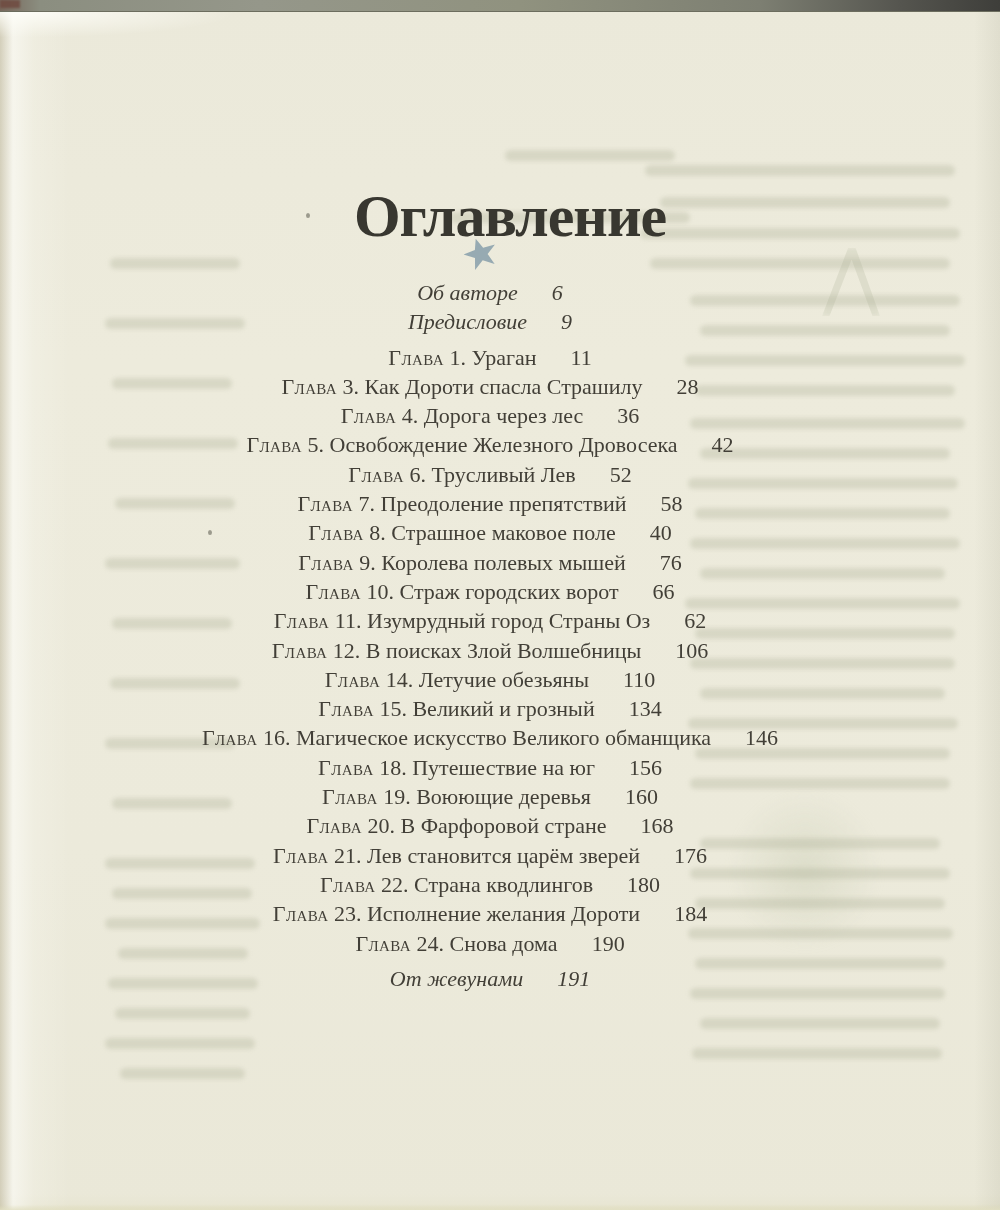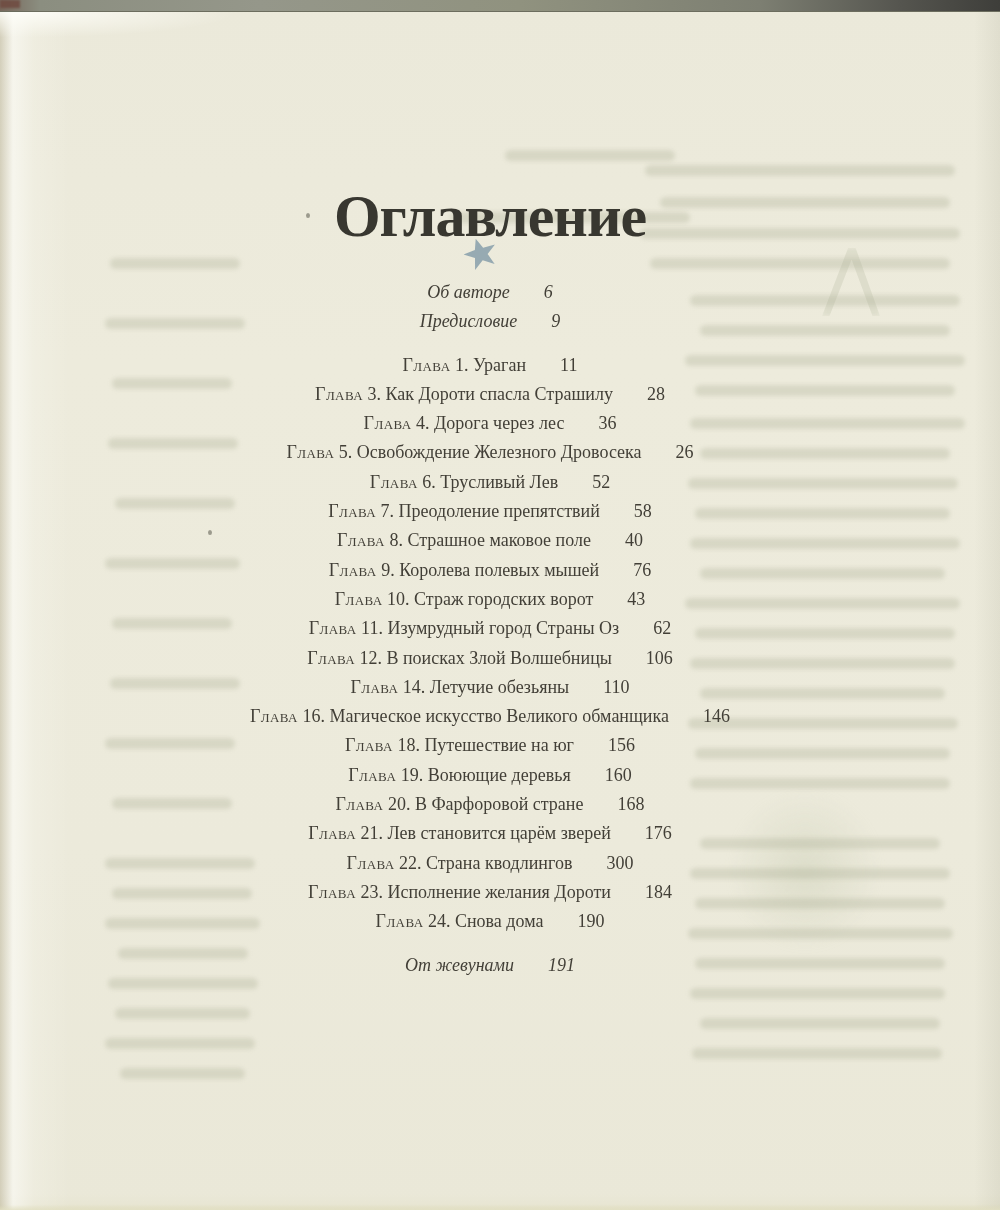--- a/index.html
+++ b/index.html
@@ -56,39 +56,40 @@
     clip-path:polygon(45% 0,58% 0,100% 100%,87% 100%,51% 17%,13% 100%,0 100%);
   }
   .speck{position:absolute;width:4px;height:5px;border-radius:50%;background:rgba(90,88,76,.55);filter:blur(.4px);}
 
   
   .title{
     position:absolute;top:146px;left:0;width:980px;
     text-align:center;
     font-size:60px;line-height:1;letter-spacing:-1px;
     color:#383730;
+    padding-left:20px;
   }
 
   
   .star{
     position:absolute;left:464px;top:238px;width:33px;height:31px;
     background:#8da3ad;
     clip-path:polygon(50% 0%,63% 35%,100% 37%,70% 59%,81% 96%,50% 73%,19% 95%,30% 58%,0% 36%,37% 34%);
     transform:rotate(-18deg);
     opacity:.9;
   }
 
   
   .toc{
     position:absolute;top:278px;left:0;width:980px;
     text-align:center;
-    font-size:18px;color:#423f37;
+    font-size:22px;color:#423f37;
   }
   .row{line-height:29.3px;height:29.3px;white-space:nowrap;}
-  .row.gap-before{margin-top:14px;}
+  .row.gap-before{margin-top:6px;}
   .row.sec{font-style:italic;}
   .chapter-word{font-variant:small-caps;letter-spacing:.4px;}
   .pagenum{margin-left:34px;}
 </style>
 </head>
 <body>
 
 <div class="scan">
 
   <div class="top-band">
@@ -155,34 +156,35 @@
   <h1 class="title">Оглавление</h1>
 
   <div class="star"></div>
 
   <div class="toc" id="toc">
       <div class="row sec"><span>Об авторе</span><span class="pagenum">6</span></div>
       <div class="row sec"><span>Предисловие</span><span class="pagenum">9</span></div>
       <div class="row chap gap-before"><span class="chapter-word">Глава</span> 1. Ураган<span class="pagenum">11</span></div>
       <div class="row chap"><span class="chapter-word">Глава</span> 3. Как Дороти спасла Страшилу<span class="pagenum">28</span></div>
       <div class="row chap"><span class="chapter-word">Глава</span> 4. Дорога через лес<span class="pagenum">36</span></div>
-      <div class="row chap"><span class="chapter-word">Глава</span> 5. Освобождение Железного Дровосека<span class="pagenum">26</span></div>
+      <div class="row chap"><span class="chapter-word">Глава</span> 5. Освобождение Железного Дровосека<span class="pagenum">42</span></div>
       <div class="row chap"><span class="chapter-word">Глава</span> 6. Трусливый Лев<span class="pagenum">52</span></div>
       <div class="row chap"><span class="chapter-word">Глава</span> 7. Преодоление препятствий<span class="pagenum">58</span></div>
       <div class="row chap"><span class="chapter-word">Глава</span> 8. Страшное маковое поле<span class="pagenum">40</span></div>
       <div class="row chap"><span class="chapter-word">Глава</span> 9. Королева полевых мышей<span class="pagenum">76</span></div>
-      <div class="row chap"><span class="chapter-word">Глава</span> 10. Страж городских ворот<span class="pagenum">43</span></div>
+      <div class="row chap"><span class="chapter-word">Глава</span> 10. Страж городских ворот<span class="pagenum">66</span></div>
       <div class="row chap"><span class="chapter-word">Глава</span> 11. Изумрудный город Страны Оз<span class="pagenum">62</span></div>
       <div class="row chap"><span class="chapter-word">Глава</span> 12. В поисках Злой Волшебницы<span class="pagenum">106</span></div>
       <div class="row chap"><span class="chapter-word">Глава</span> 14. Летучие обезьяны<span class="pagenum">110</span></div>
+      <div class="row chap"><span class="chapter-word">Глава</span> 15. Великий и грозный<span class="pagenum">134</span></div>
       <div class="row chap"><span class="chapter-word">Глава</span> 16. Магическое искусство Великого обманщика<span class="pagenum">146</span></div>
       <div class="row chap"><span class="chapter-word">Глава</span> 18. Путешествие на юг<span class="pagenum">156</span></div>
       <div class="row chap"><span class="chapter-word">Глава</span> 19. Воюющие деревья<span class="pagenum">160</span></div>
       <div class="row chap"><span class="chapter-word">Глава</span> 20. В Фарфоровой стране<span class="pagenum">168</span></div>
       <div class="row chap"><span class="chapter-word">Глава</span> 21. Лев становится царём зверей<span class="pagenum">176</span></div>
-      <div class="row chap"><span class="chapter-word">Глава</span> 22. Страна кводлингов<span class="pagenum">300</span></div>
+      <div class="row chap"><span class="chapter-word">Глава</span> 22. Страна кводлингов<span class="pagenum">180</span></div>
       <div class="row chap"><span class="chapter-word">Глава</span> 23. Исполнение желания Дороти<span class="pagenum">184</span></div>
       <div class="row chap"><span class="chapter-word">Глава</span> 24. Снова дома<span class="pagenum">190</span></div>
       <div class="row sec gap-before"><span>От жевунами</span><span class="pagenum">191</span></div>
     </div>
 
   <div class="bottom-edge"></div>
 </div>
 
 </body></html>

